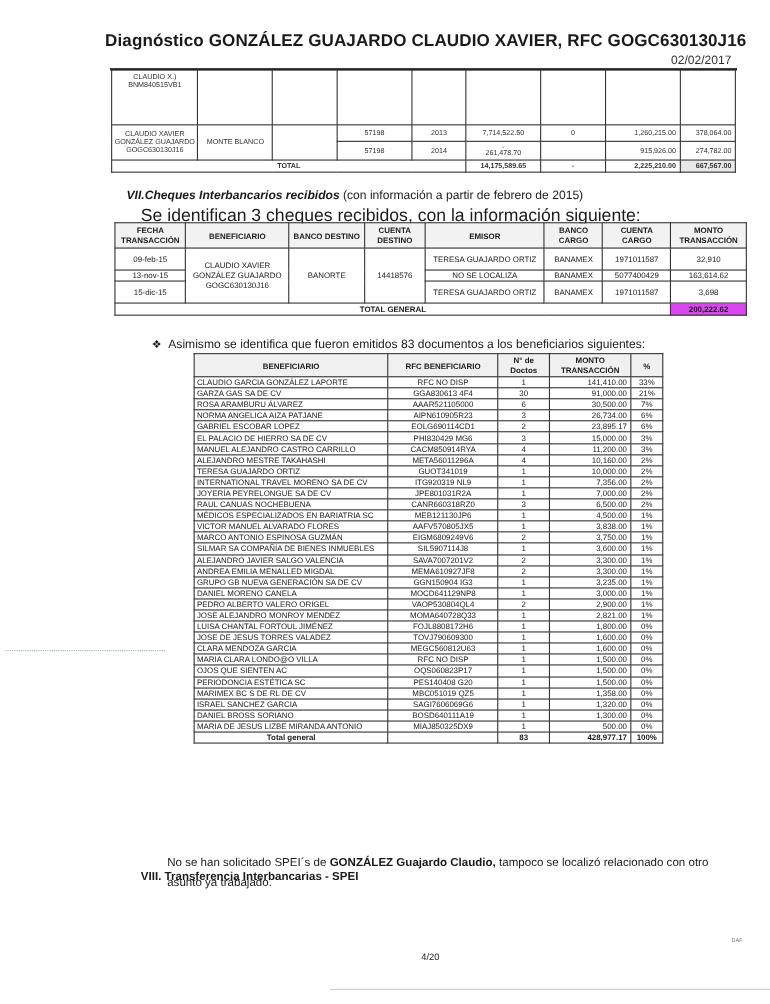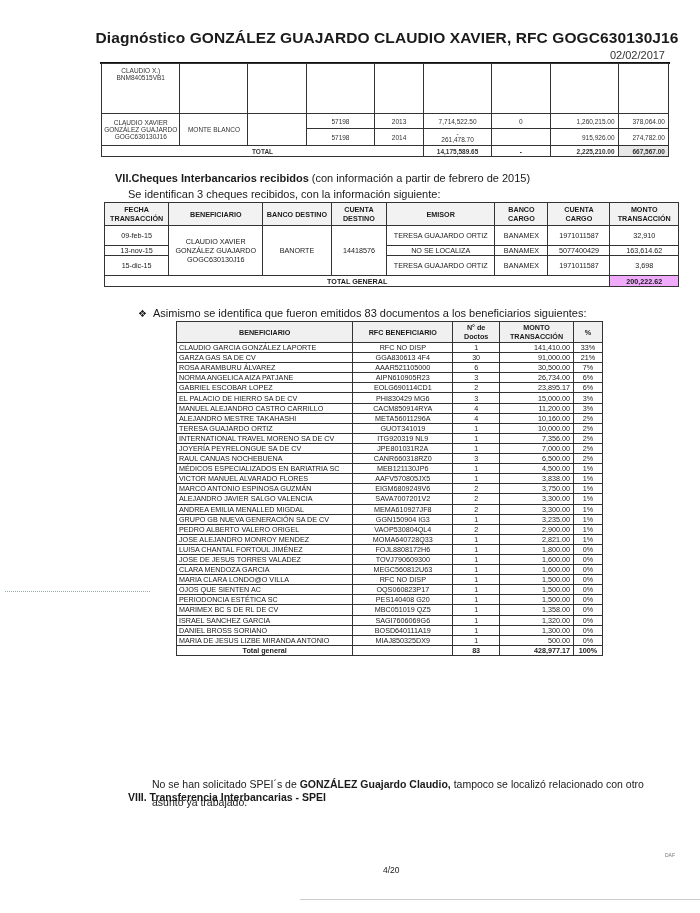--- a/index.html
+++ b/index.html
@@ -10,22 +10,22 @@
 
   table { border-collapse:collapse; position:absolute;border-radius:13px; }
   td, th { border:1px solid #333; padding:0 2px; }
 
   
   #top-table { left:101px; top:63px; width:568px; font-size:6.5px; color:#333; }
   #top-table td { text-align:center; vertical-align:middle; }
   #top-table td.num { text-align:right; padding-right:3px; }
 
   .sec7 { position:absolute; left:115px; top:172px; font-size:11px; }
-  .sec7 b { font-weight:bold; }
-  .sec7-sub { position:absolute; left:128px; top:188px; font-size:11px; }
+  .sec7 b { font-weight:bold;font-style:italic; }
+  .sec7-sub { position:absolute; left:128px; top:188px; font-size:16px; }
 
   #cheques { left:104px; top:202px; width:575px; font-size:7.2px; }
   #cheques th { background:#f2f2f2; font-weight:bold; text-align:center; height:22px; line-height:9px; }
   #cheques td { text-align:center; vertical-align:middle; line-height:9px; }
 
   .bullet-line { position:absolute; left:138px; top:307px; font-size:11px; }
   .bullet-line .diamond { margin-right:6px; font-size:10px; }
 
   #benef { left:176px; top:321px; width:427px; font-size:7.2px; }
   #benef th { background:#f0f0f0; font-weight:bold; text-align:center; height:20px; line-height:9px; }
@@ -161,21 +161,21 @@
   </tr>
   <tr style="height:20px">
     <td>15-dic-15</td>
     <td>TERESA GUAJARDO ORTIZ</td>
     <td>BANAMEX</td>
     <td>1971011587</td>
     <td>3,698</td>
   </tr>
   <tr style="height:11px;font-weight:bold">
     <td colspan="7">TOTAL GENERAL</td>
-    <td style="background:#f0abfc">200,222.62</td>
+    <td style="background:#d946ef">200,222.62</td>
   </tr>
 </tbody>
   </table>
 
 <div class="bullet-line"><span class="diamond">❖</span><span>Asimismo se identifica que fueron emitidos 83 documentos a los beneficiarios siguientes:</span></div>
 
 <table id="benef">
   <colgroup>
     <col style="width:177px">
       <col style="width:100px">
@@ -292,38 +292,52 @@
         <td class="c">1%</td>
       </tr>
       <tr>
         <td>MARCO ANTONIO ESPINOSA GUZMÁN</td>
         <td class="c">EIGM6809249V6</td>
         <td class="c">2</td>
         <td class="r">3,750.00</td>
         <td class="c">1%</td>
       </tr>
       <tr>
+        <td>SILMAR SA COMPAÑÍA DE BIENES INMUEBLES</td>
+        <td class="c">SIL5907114J8</td>
+        <td class="c">1</td>
+        <td class="r">3,600.00</td>
+        <td class="c">1%</td>
+      </tr>
+      <tr>
         <td>ALEJANDRO JAVIER SALGO VALENCIA</td>
         <td class="c">SAVA7007201V2</td>
         <td class="c">2</td>
         <td class="r">3,300.00</td>
         <td class="c">1%</td>
       </tr>
       <tr>
         <td>ANDREA EMILIA MENALLED MIGDAL</td>
         <td class="c">MEMA610927JF8</td>
         <td class="c">2</td>
         <td class="r">3,300.00</td>
         <td class="c">1%</td>
       </tr>
       <tr>
         <td>GRUPO GB NUEVA GENERACIÓN SA DE CV</td>
         <td class="c">GGN150904 IG3</td>
         <td class="c">1</td>
         <td class="r">3,235.00</td>
+        <td class="c">1%</td>
+      </tr>
+      <tr>
+        <td>DANIEL MORENO CANELA</td>
+        <td class="c">MOCD641129NP8</td>
+        <td class="c">1</td>
+        <td class="r">3,000.00</td>
         <td class="c">1%</td>
       </tr>
       <tr>
         <td>PEDRO ALBERTO VALERO ORIGEL</td>
         <td class="c">VAOP530804QL4</td>
         <td class="c">2</td>
         <td class="r">2,900.00</td>
         <td class="c">1%</td>
       </tr>
       <tr>

